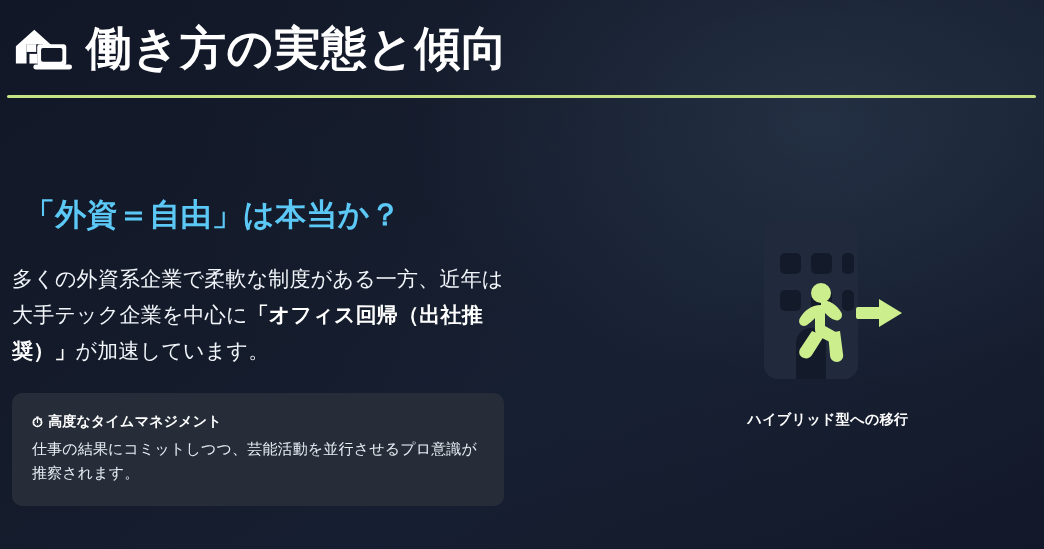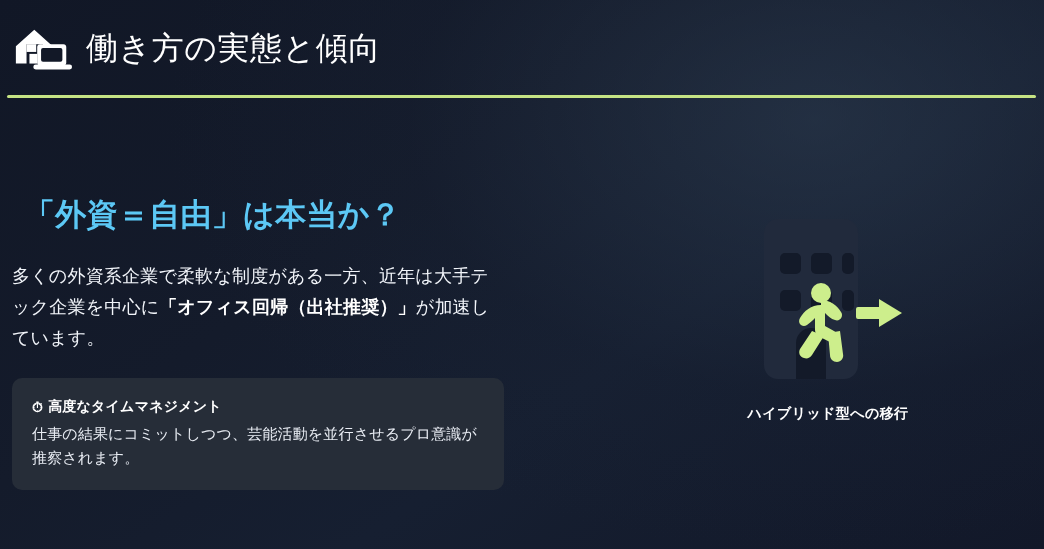--- a/index.html
+++ b/index.html
@@ -40,22 +40,22 @@
     box-sizing: border-box;
   }
   .header-icon {
     width: 62px;
     height: 60px;
     flex: 0 0 auto;
     display: block;
     margin-top: 4px;
   }
   .header-title {
-    font-size: 32px;
-    font-weight: 400;
+    font-size: 46px;
+    font-weight: 700;
     letter-spacing: 0.5px;
     color: #ffffff;
     margin-left: 12px;
     line-height: 1;
     white-space: nowrap;
   }
   .divider {
     position: absolute;
     left: 7px;
     top: 95px;
@@ -87,21 +87,21 @@
   .lead-heading {
     font-size: 31px;
     font-weight: 700;
     color: #5cc8f5;
     line-height: 1.25;
     margin: 0 0 26px 12px;
     letter-spacing: 0.3px;
   }
 
   .lead-paragraph {
-    font-size: 18px;
+    font-size: 21px;
     line-height: 1.72;
     color: #f2f5fa;
     margin: 0 0 24px 0;
     width: 494px;
     letter-spacing: 0.2px;
   }
   .lead-paragraph .em {
     font-weight: 700;
     color: #ffffff;
   }
@@ -149,21 +149,21 @@
     width: 210px;
     text-align: center;
   }
   .figure-art {
     width: 180px;
     height: 190px;
     margin: 0 auto;
     display: block;
   }
   .figure-caption {
-    margin-top: 0;
+    margin-top: 6px;
     font-size: 14px;
     font-weight: 700;
     color: #ffffff;
     letter-spacing: 0.4px;
   }
 </style>
 </head>
 <body>
 
 <div class="slide">

